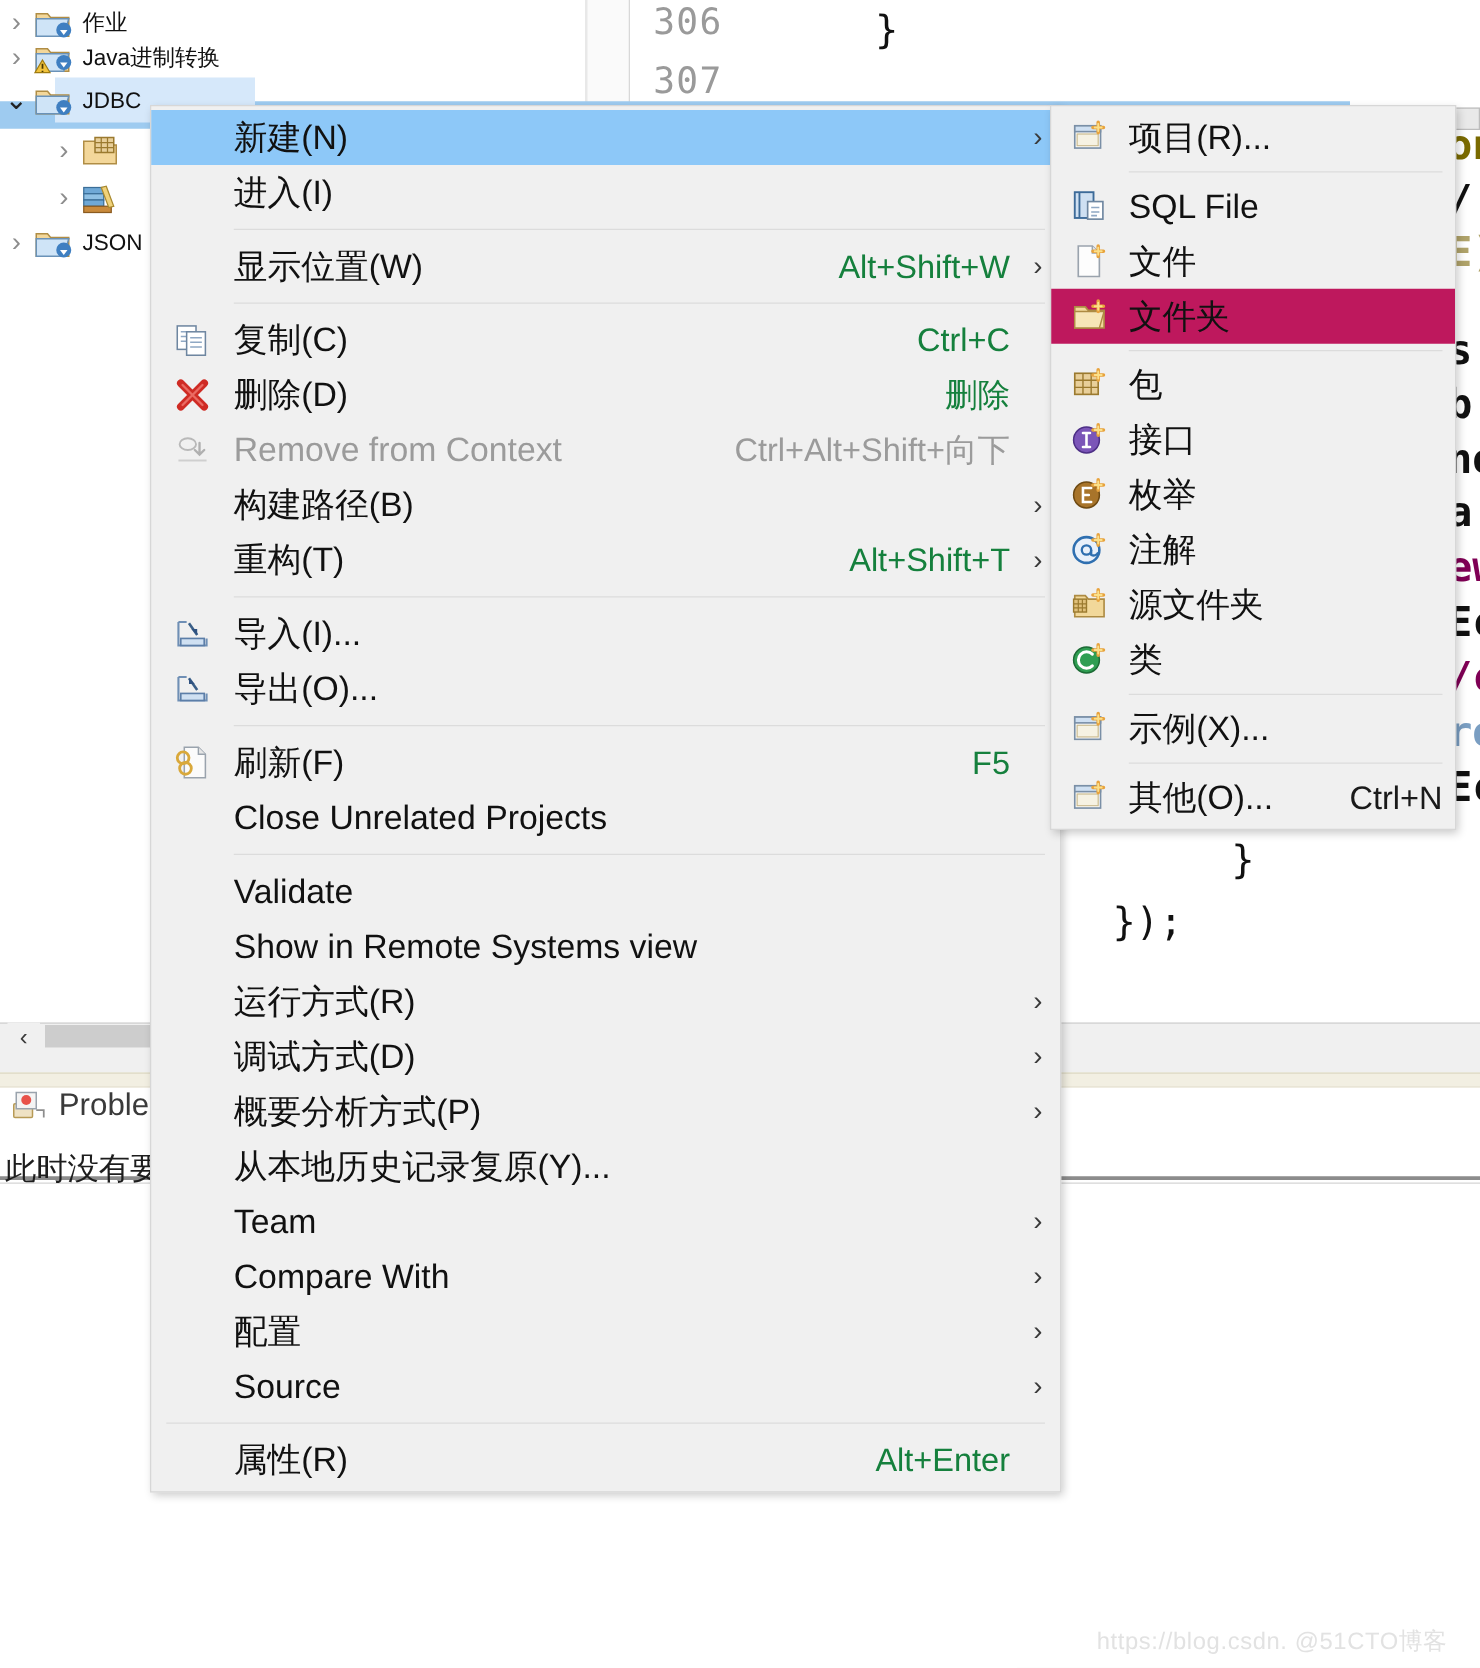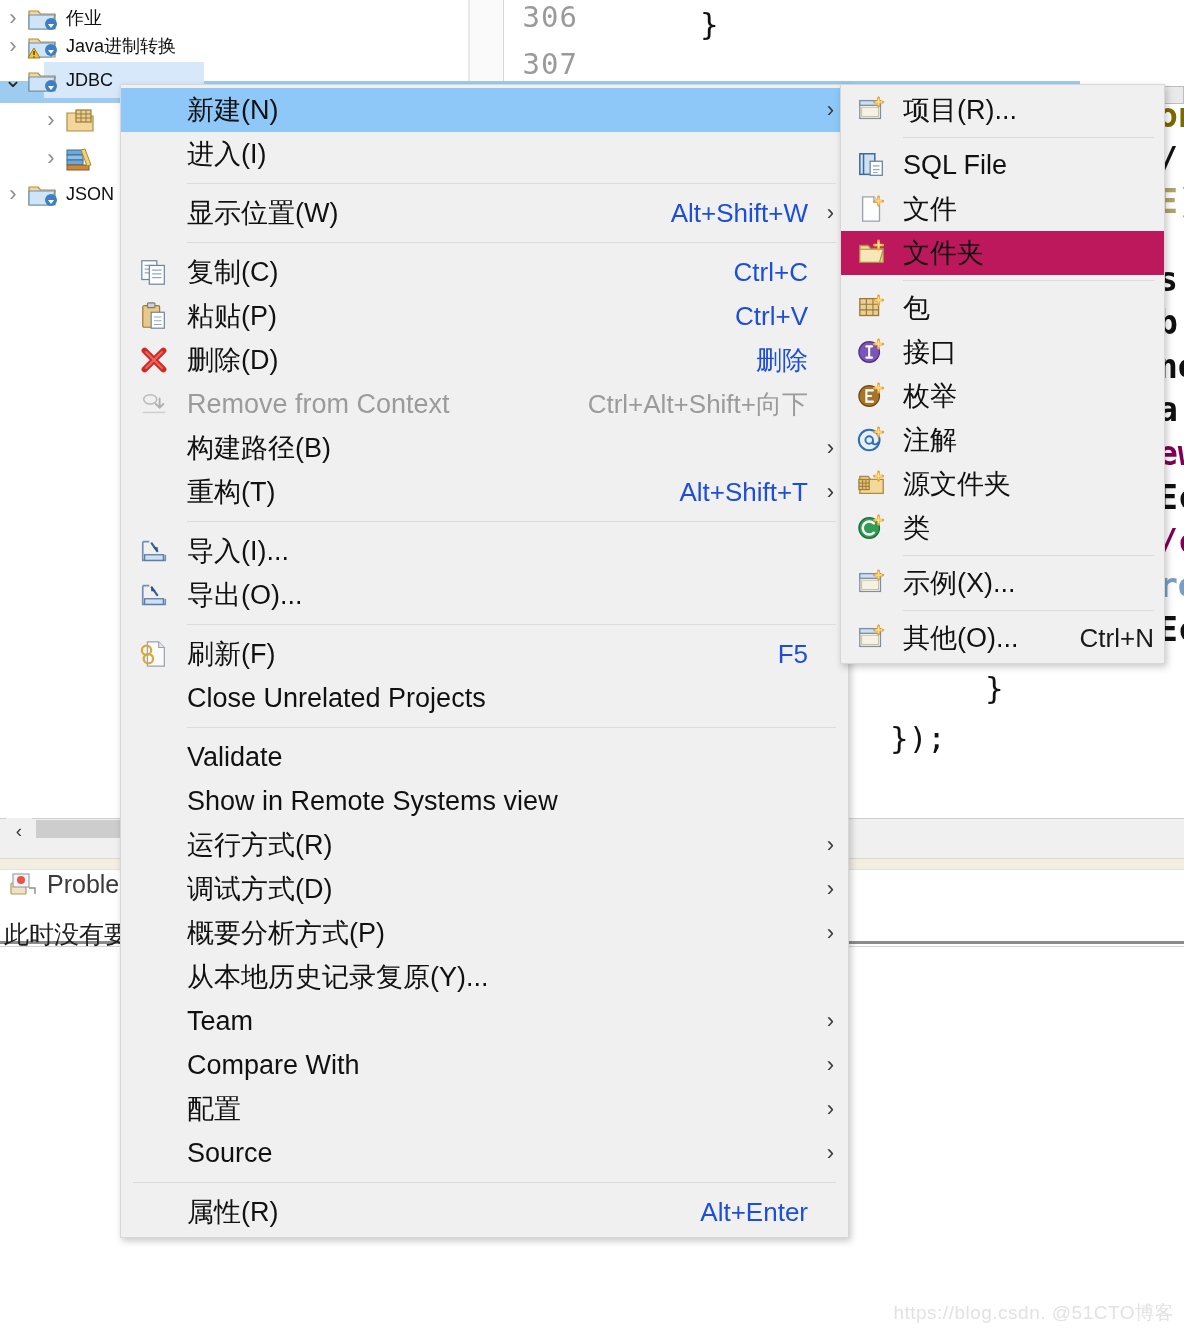--- a/index.html
+++ b/index.html
@@ -71,21 +71,21 @@
     box-sizing:border-box;
     padding:3px 0 3px 0;
   }
   .mi {
     position:relative; display:flex; align-items:center;
     height:44px; padding:0 14px 0 0; box-sizing:border-box;
     font-size:27px; color:#111; cursor:default;
   }
   .mi .mi-ico { width:66px; min-width:66px; display:flex; align-items:center; justify-content:center; }
   .mi .mi-label { flex:0 0 auto; white-space:nowrap; }
-  .mi .mi-accel { margin-left:auto; font-size:26px; color:#1d4ed8; white-space:nowrap; padding-right:4px;}
+  .mi .mi-accel { margin-left:auto; font-size:26px; color:#15803d; white-space:nowrap; padding-right:4px;}
   .mi .mi-arrow { width:22px; min-width:22px; text-align:right; font-size:22px; color:#3a3a3a; }
   .mi .mi-arrow.empty { visibility:hidden; }
   .mi.sel { background:#8dc8f8; }
   .mi.disabled, .mi.disabled .mi-accel { color:#9b9b9b; }
   .sep { height:1px; background:#dcdcdc; margin:7px 12px 7px 66px; }
   .sep.full { margin-left:12px; }
 
   
   .submenu {
     position:absolute; left:840px; top:84px; width:325px;
@@ -97,21 +97,21 @@
     position:relative; display:flex; align-items:center; height:44px;
     font-size:27px; color:#111; box-sizing:border-box; padding-right:10px;
   }
   .sub-mi .mi-ico { width:62px; min-width:62px; display:flex; align-items:center; justify-content:center; }
   .sub-mi.sel { background:#be185d; }
   .sub-mi .mi-accel { margin-left:auto; font-size:26px; color:#1a1a1a; }
   .sub-sep { height:1px; background:#dcdcdc; margin:5px 10px 5px 62px; }
 
   
   .watermark {
-    position:absolute; right:10px; bottom:8px;
+    position:absolute; right:26px; bottom:8px;
     font-size:19px; color:#e2e2e2; letter-spacing:.5px; white-space:nowrap;
   }
 </style>
 </head>
 <body>
 
 <div id="root">
 
   <div class="editor-area">
     <div class="gutter-edge"></div>
@@ -274,33 +274,20 @@
             <path d="M14 14h10 M14 18h10 M14 22h10" stroke="#8fa8c4" stroke-width="1.3"></path>
           </svg>
         </span>
         <span class="mi-label">复制(C)</span>
         <span class="mi-accel">Ctrl+C</span>
         <span class="mi-arrow empty">›</span>
       </div>
       <div class="mi">
         <span class="mi-ico">
           <svg width="30" height="30" viewBox="0 0 32 32">
-            <rect x="4" y="5" width="18" height="23" rx="1.5" fill="#e8c98a" stroke="#9c7b34" stroke-width="1.3"></rect>
-            <rect x="9" y="2" width="8" height="5" rx="1" fill="#cfcfcf" stroke="#7b7b7b" stroke-width="1.2"></rect>
-            <rect x="13" y="12" width="14" height="17" fill="#fff" stroke="#6e86a0" stroke-width="1.3"></rect>
-            <path d="M16 17h8 M16 21h8 M16 25h8" stroke="#8fa8c4" stroke-width="1.2"></path>
-          </svg>
-        </span>
-        <span class="mi-label">粘贴(P)</span>
-        <span class="mi-accel">Ctrl+V</span>
-        <span class="mi-arrow empty">›</span>
-      </div>
-      <div class="mi">
-        <span class="mi-ico">
-          <svg width="30" height="30" viewBox="0 0 32 32">
             <path d="M6 6 L26 26 M26 6 L6 26" stroke="#cf2b24" stroke-width="6.5" stroke-linecap="round"></path>
             <path d="M7.5 7.5 L24.5 24.5 M24.5 7.5 L7.5 24.5" stroke="#ea6a62" stroke-width="2" stroke-linecap="round"></path>
           </svg>
         </span>
         <span class="mi-label">删除(D)</span>
         <span class="mi-accel">删除</span>
         <span class="mi-arrow empty">›</span>
       </div>
       <div class="mi disabled">
         <span class="mi-ico">

